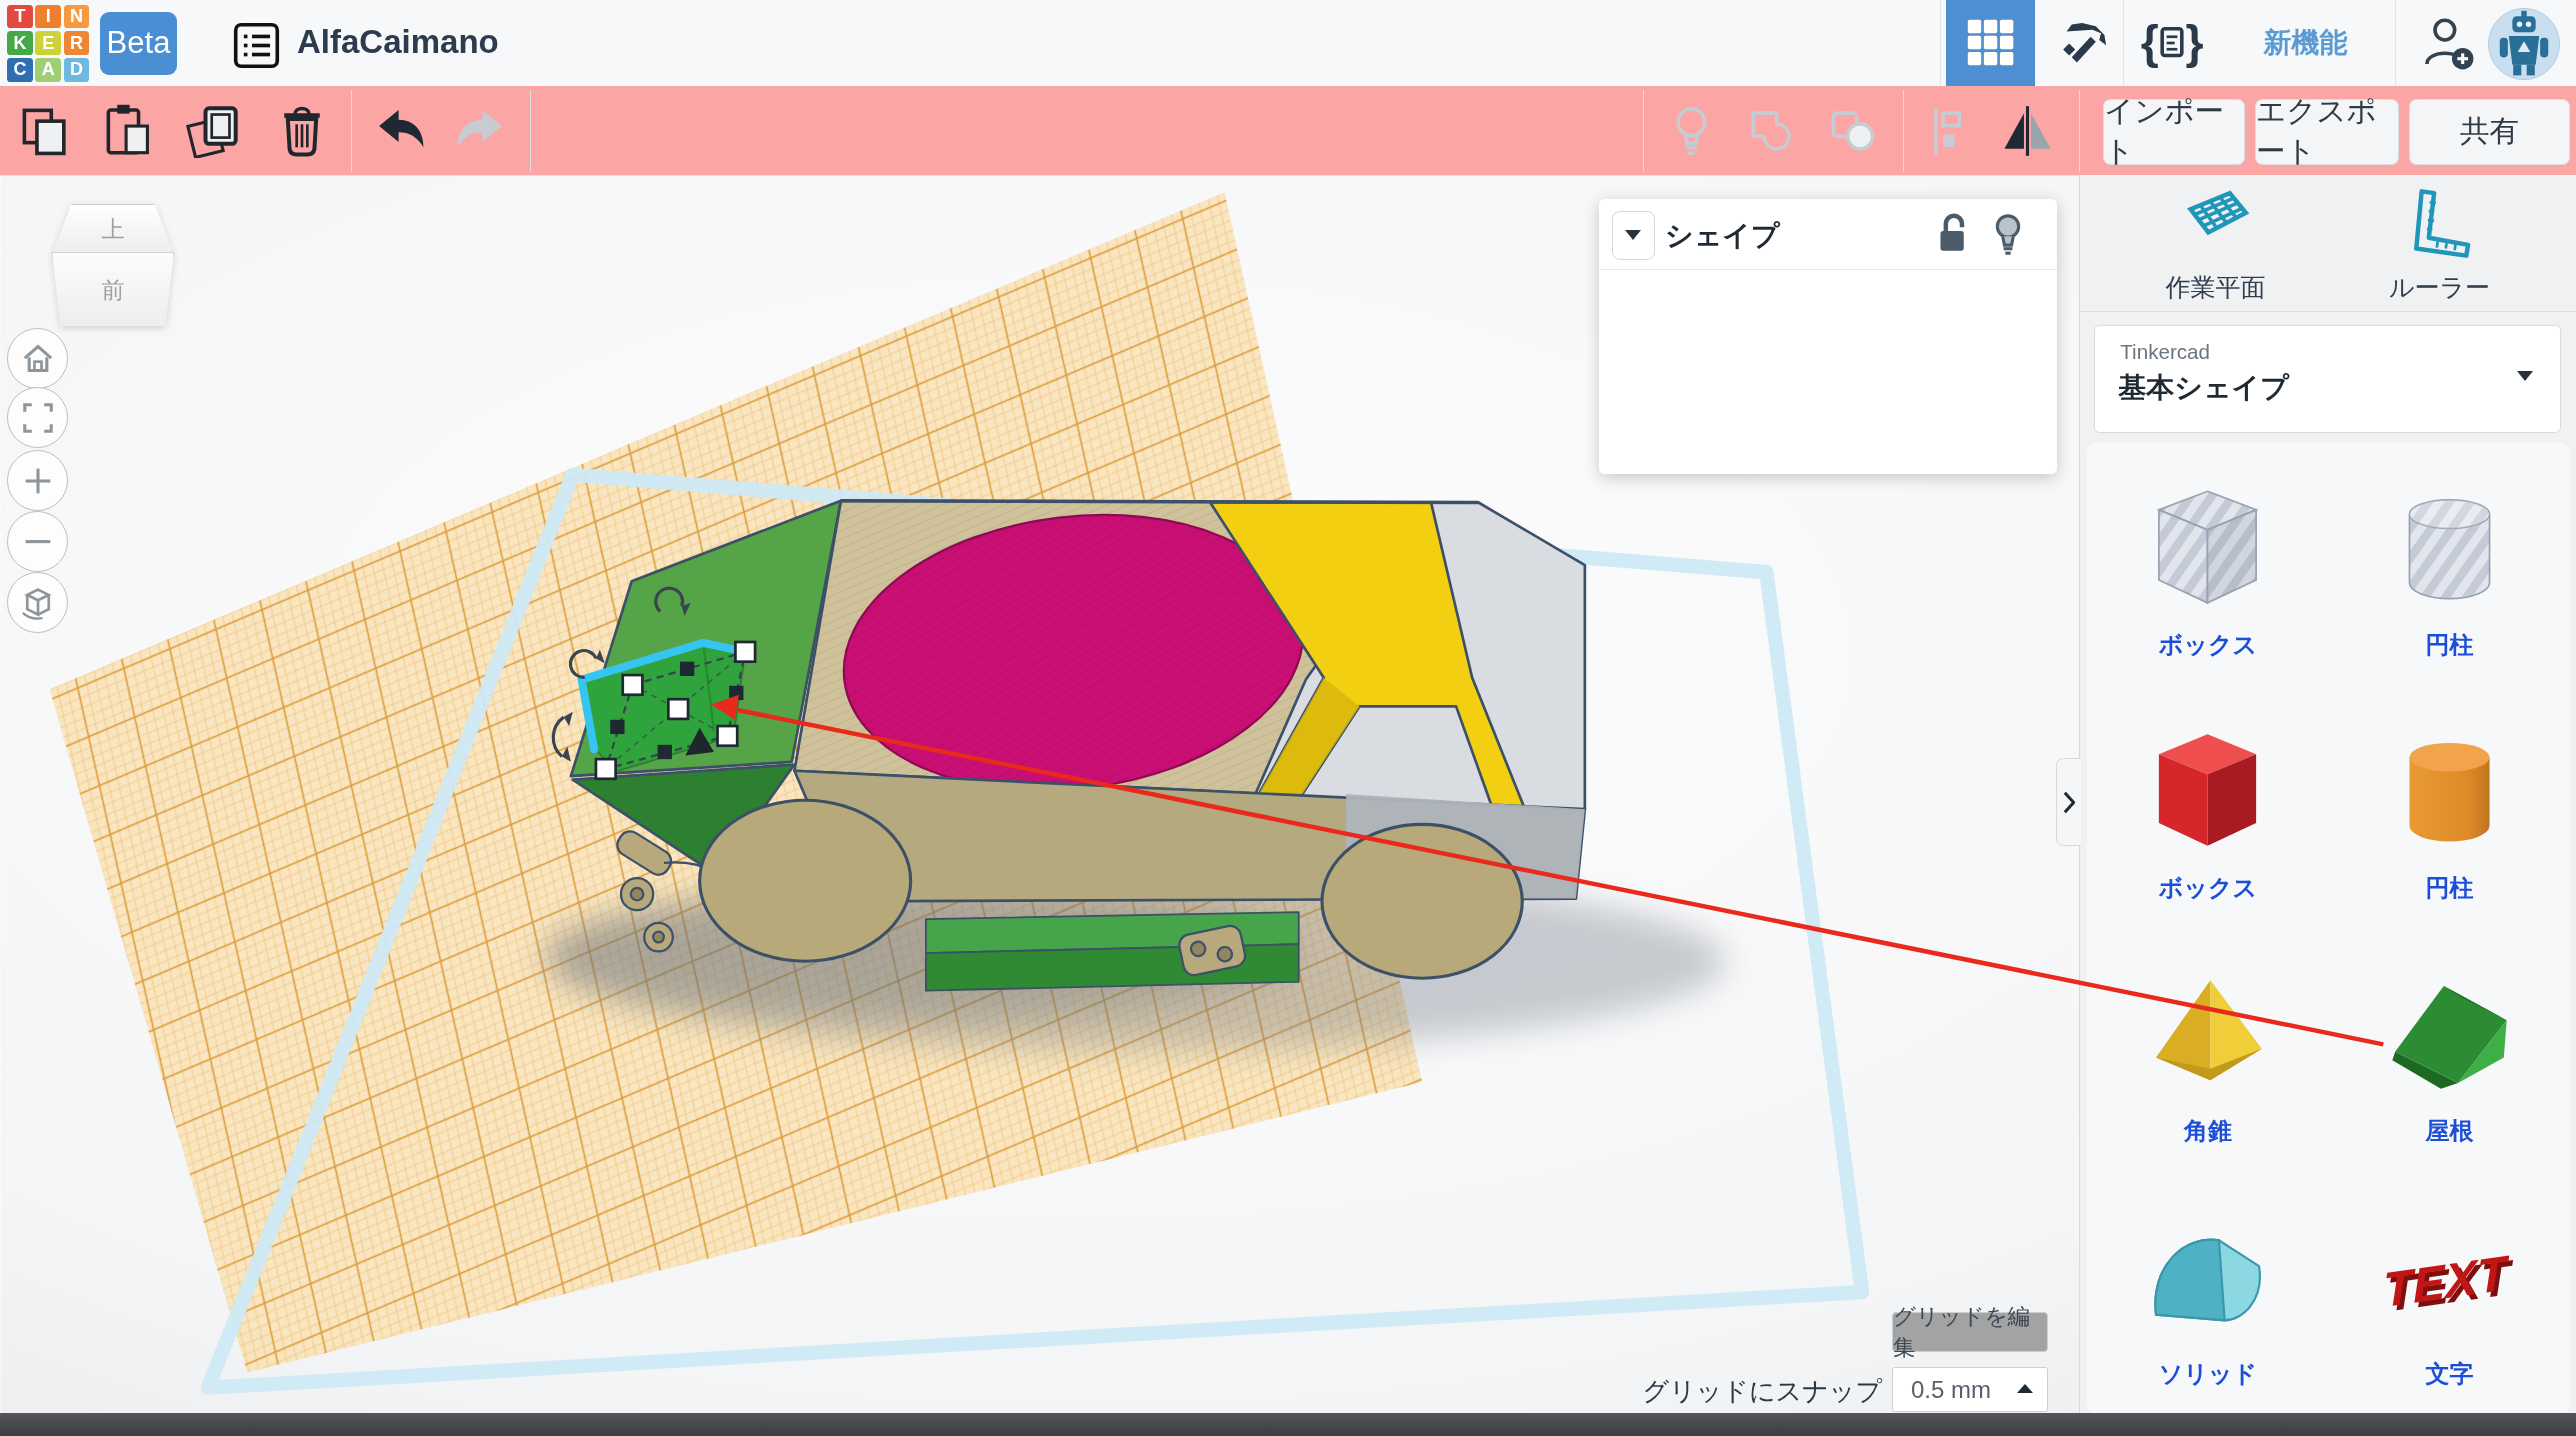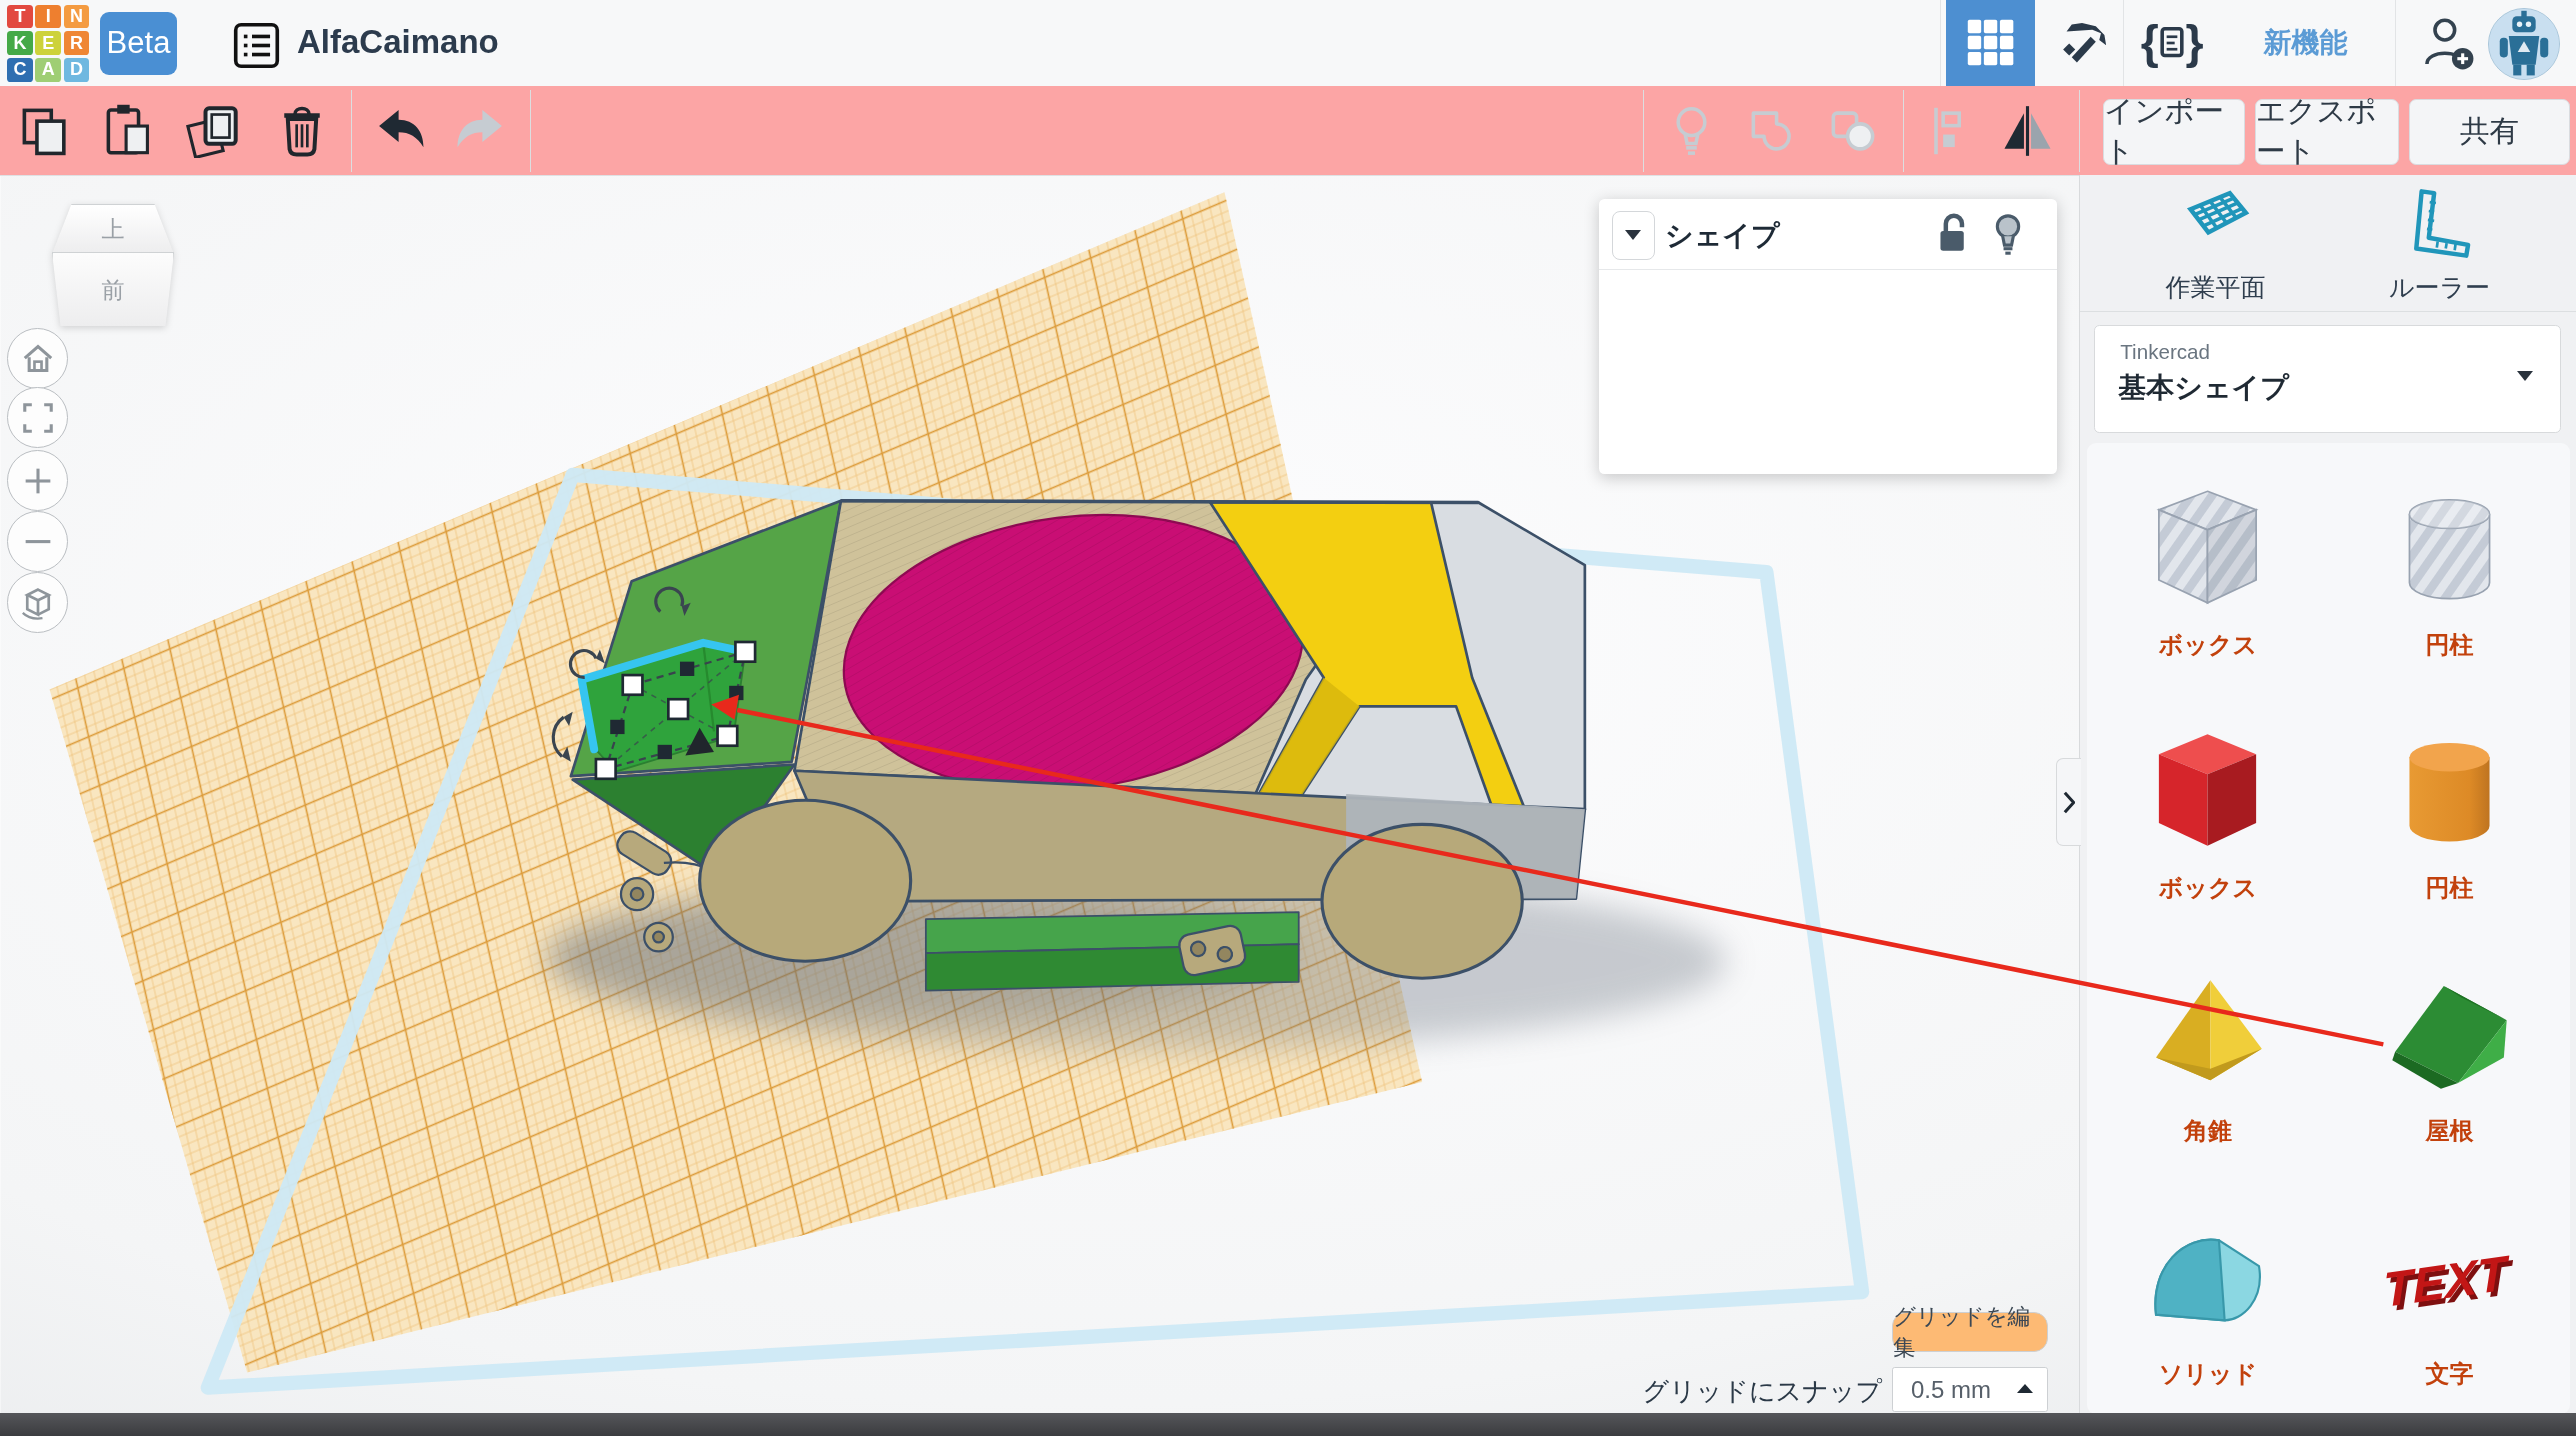--- a/index.html
+++ b/index.html
@@ -53,25 +53,25 @@
   .sb-tool{position:absolute;top:10.7px;width:161px;text-align:center;}
   .sb-tool .lbl{margin-top:7.2px;font-size:25px;color:#2f3e4e;}
   .sb-div{position:absolute;left:0;top:136px;width:497px;height:0.9px;background:#dcdfe1;}
   .lib-select{position:absolute;left:14.3px;top:150px;width:465px;height:106px;background:#fff;border:0.9px solid #d8dadc;border-radius:5.4px;}
   .lib-brand{position:absolute;left:25px;top:14.3px;font-size:20.6px;color:#6a7580;}
   .lib-name{position:absolute;left:23px;top:43px;font-size:28px;font-weight:bold;color:#1f2933;}
   .lib-caret{position:absolute;right:27px;top:45px;}
   .lib-panel{position:absolute;left:7.2px;top:268px;width:483px;height:971px;background:#f7f8fa;border-radius:9px;}
   .shape-grid{display:grid;grid-template-columns:1fr 1fr;padding-top:7.2px;}
   .shape-card{height:243px;display:flex;flex-direction:column;align-items:center;padding-top:27px;box-sizing:border-box;}
-  .shape-card .lbl{margin-top:9px;font-size:24px;font-weight:bold;color:#c2410c;}
+  .shape-card .lbl{margin-top:9px;font-size:24px;font-weight:bold;color:#1d4ed8;}
   .collapse-tab{position:absolute;left:-24px;top:583px;width:24px;height:86px;background:#f5f6f8;border:0.9px solid #d8dadc;border-right:none;border-radius:7.2px 0 0 7.2px;display:flex;align-items:center;justify-content:center;}
 
   
-  .edit-grid{position:absolute;left:1892px;top:1312px;width:154px;height:38px;background:#fdba74;border:0.9px solid #cdd0d3;border-radius:14px;color:#3c4854;font-size:22.4px;display:flex;align-items:center;justify-content:center;z-index:15;}
+  .edit-grid{position:absolute;left:1892px;top:1312px;width:154px;height:38px;background:#a3a3a3;border:0.9px solid #cdd0d3;border-radius:4px;color:#3c4854;font-size:22.4px;display:flex;align-items:center;justify-content:center;z-index:15;}
   .snap-label{position:absolute;left:1574px;top:1374px;width:308px;text-align:right;font-size:26px;color:#2b3947;z-index:15;}
   .snap-select{position:absolute;left:1892px;top:1367px;width:154px;height:43px;background:#fff;border:0.9px solid #cdd0d3;border-radius:2.7px;z-index:15;}
   .snap-value{position:absolute;left:18px;top:8px;font-size:24px;color:#57606a;}
   .tri-up{position:absolute;right:14.3px;top:16px;width:0;height:0;border-left:8px solid transparent;border-right:8px solid transparent;border-bottom:9.8px solid #1f2933;}
 
   .bottom-strip{position:absolute;left:0;top:1413px;width:2576px;height:23px;background:linear-gradient(#55565a,#3b3c3f);z-index:30;}
 </style>
 </head>
 <body>
 

